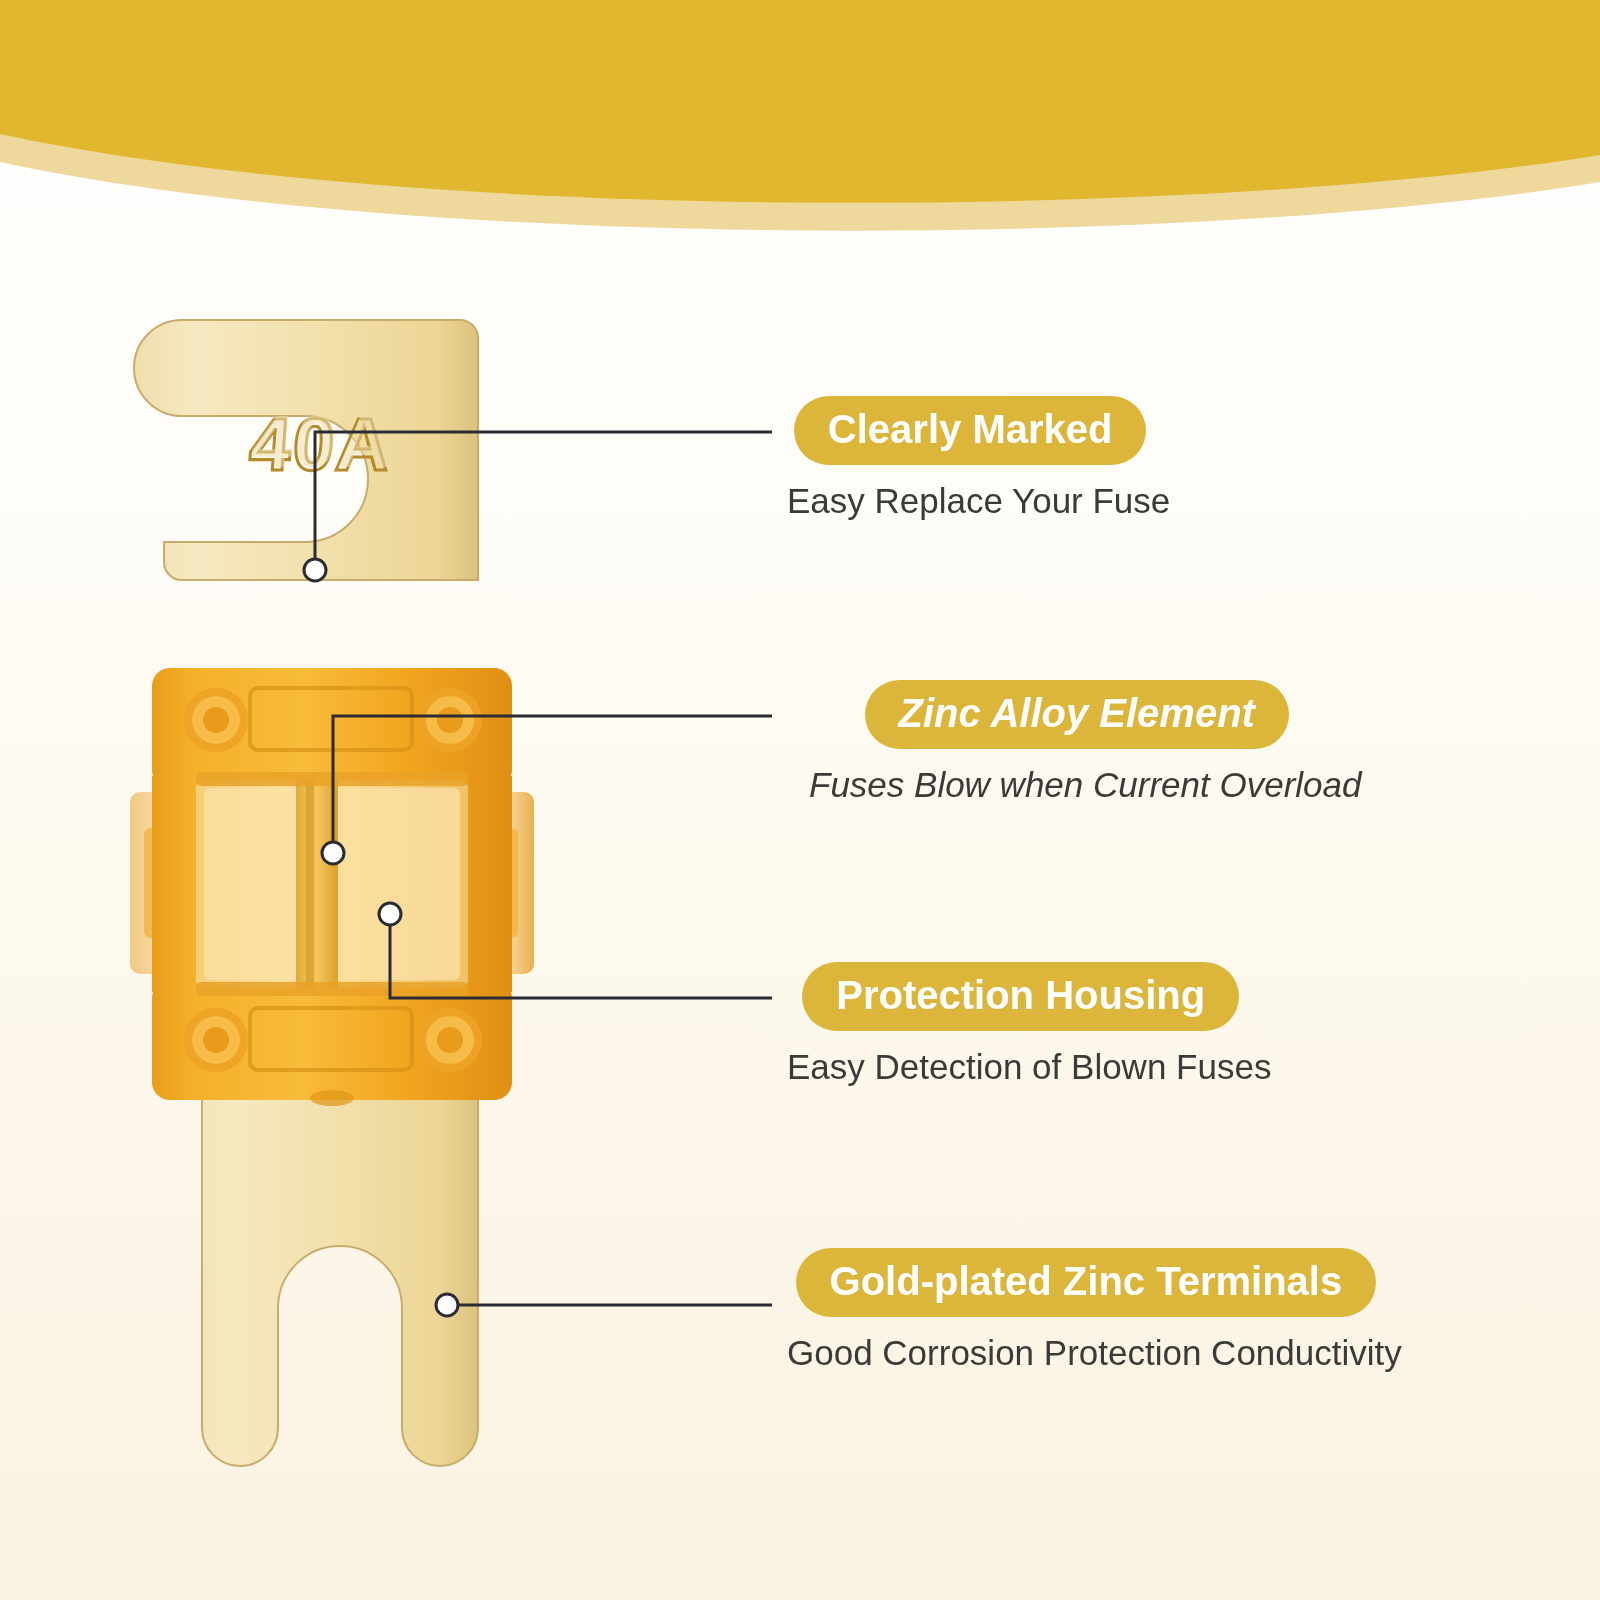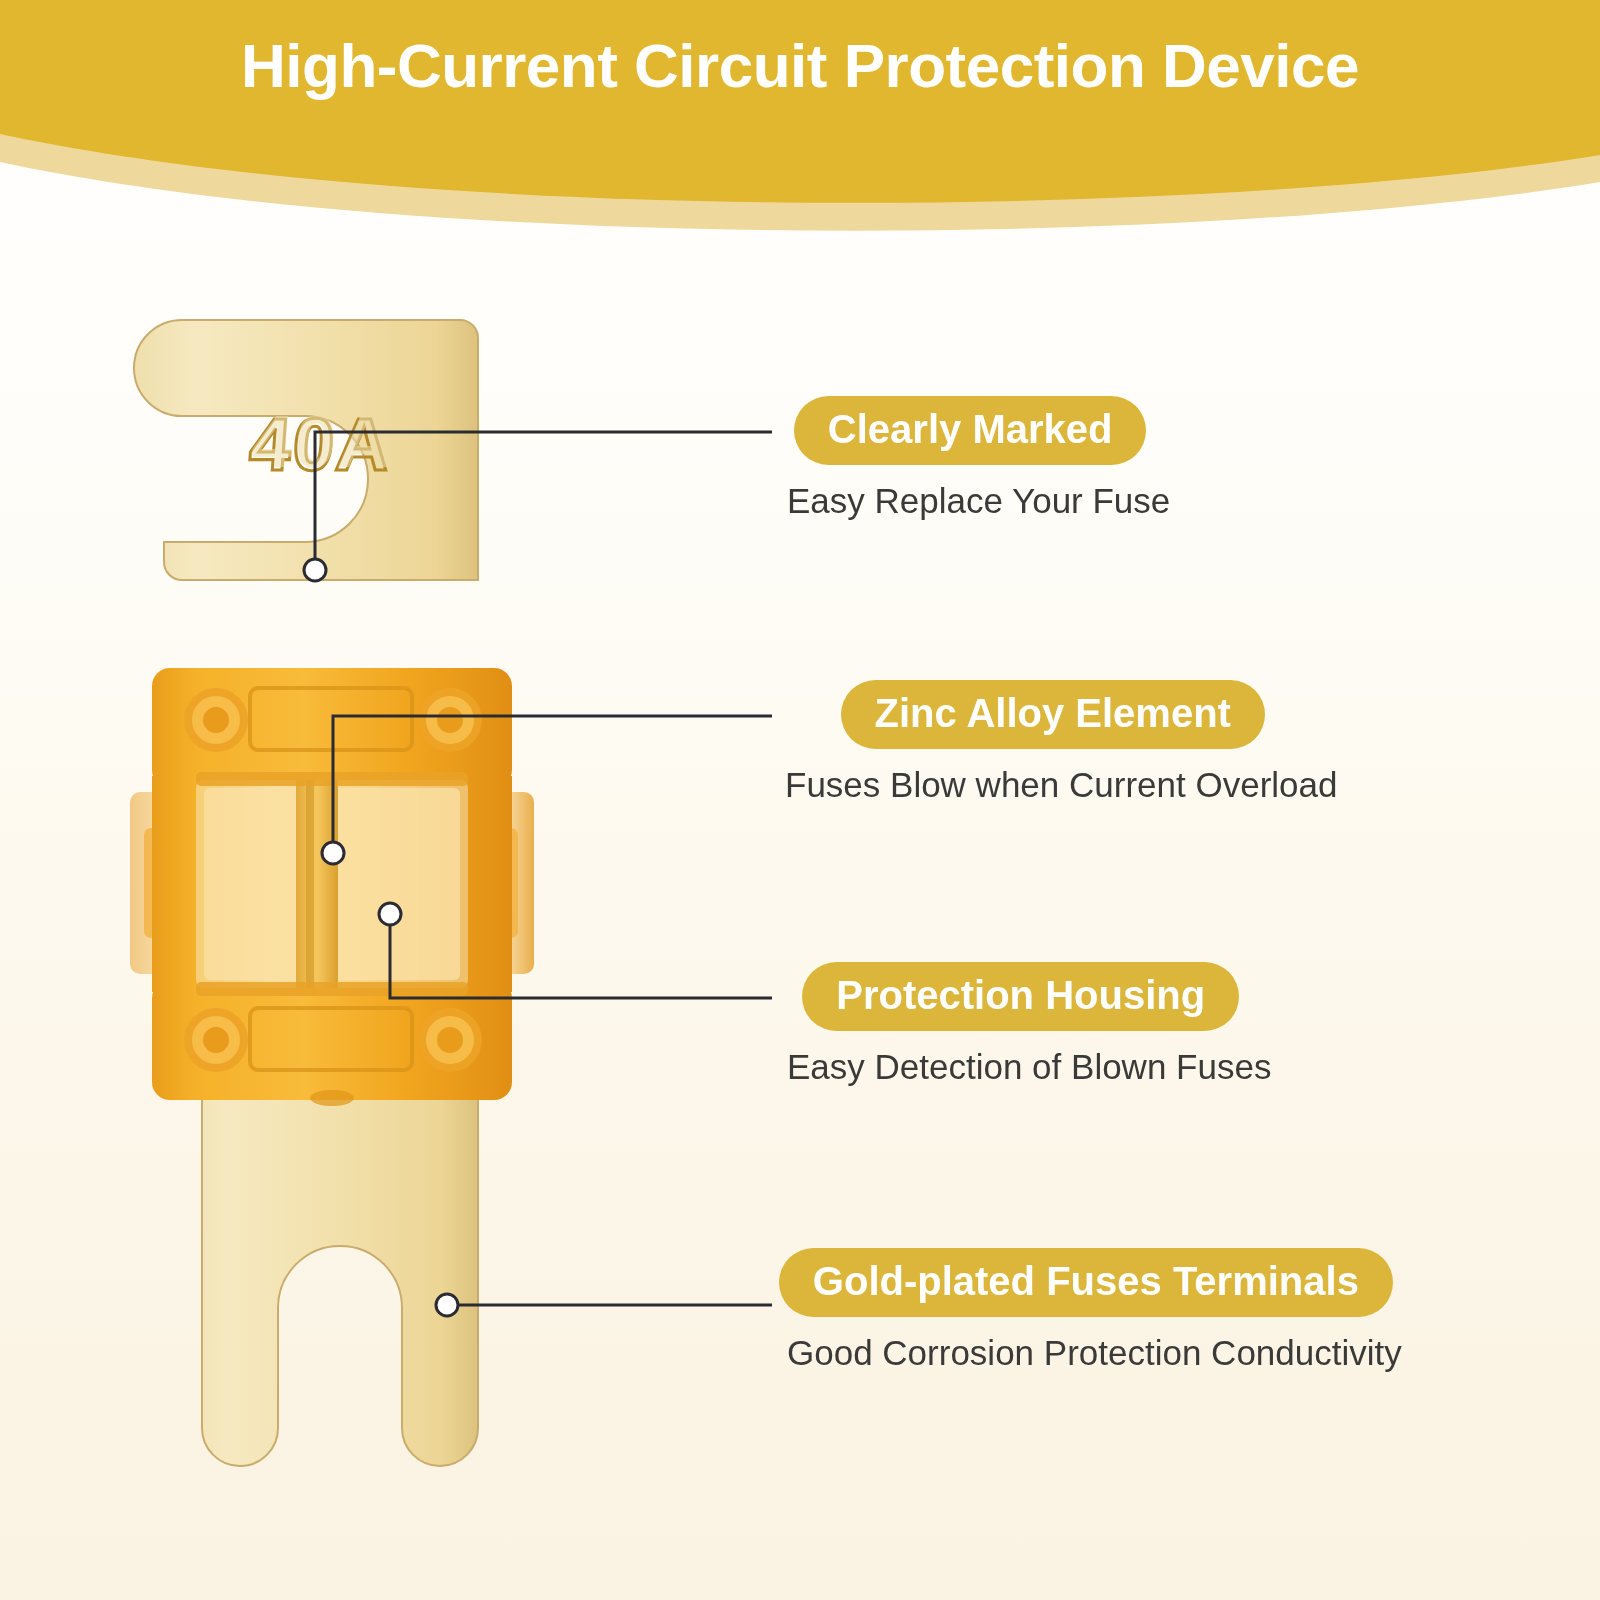--- a/index.html
+++ b/index.html
@@ -77,21 +77,21 @@
   .callout-sub {
     color: #3a3a38;
     font-size: 35px;
     margin-top: 16px;
     margin-left: 17px;
     white-space: nowrap;
     font-family: "Liberation Sans", sans-serif;
   }
 
   #callout-1 { left: 770px; top: 396px; }
-  #callout-2 { left: 768px; top: 680px; }
+  #callout-2 { left: 792px; top: 680px; font-style: italic; }
   #callout-3 { left: 770px; top: 962px; }
   #callout-4 { left: 770px; top: 1248px; }
 
   
   #leaders {
     position: absolute;
     left: 0;
     top: 0;
     width: 1600px;
     height: 1600px;
@@ -103,21 +103,20 @@
 
 <div id="page">
 
   <div id="header-banner">
     <svg width="1600" height="260" viewBox="0 0 1600 260" xmlns="http://www.w3.org/2000/svg">
 
       <path d="M0,0 L1600,0 L1600,182 C1200,248 420,252 0,162 Z" fill="#efd89b"></path>
 
       <path d="M0,0 L1600,0 L1600,155 C1200,220 420,224 0,134 Z" fill="#e0b72e"></path>
     </svg>
-    <div id="header-title">High-Current Circuit Protection Device</div>
   </div>
 
   <div id="fuse-figure">
     <svg width="480" height="1240" viewBox="0 0 480 1240" xmlns="http://www.w3.org/2000/svg">
       <defs>
         <linearGradient id="bladeGrad" x1="0" y1="0" x2="1" y2="0">
           <stop offset="0%" stop-color="#efdfad"></stop>
           <stop offset="18%" stop-color="#f6e9c1"></stop>
           <stop offset="55%" stop-color="#f2e0ab"></stop>
           <stop offset="88%" stop-color="#ecd595"></stop>
@@ -272,17 +271,17 @@
     <div class="callout-pill">Zinc Alloy Element</div>
     <div class="callout-sub">Fuses Blow when Current Overload</div>
   </div>
 
   <div class="callout" id="callout-3">
     <div class="callout-pill">Protection Housing</div>
     <div class="callout-sub">Easy Detection of Blown Fuses</div>
   </div>
 
   <div class="callout" id="callout-4">
-    <div class="callout-pill">Gold-plated Fuses Terminals</div>
+    <div class="callout-pill">Gold-plated Zinc Terminals</div>
     <div class="callout-sub">Good Corrosion Protection Conductivity</div>
   </div>
 
 </div>
 
 </body></html>

